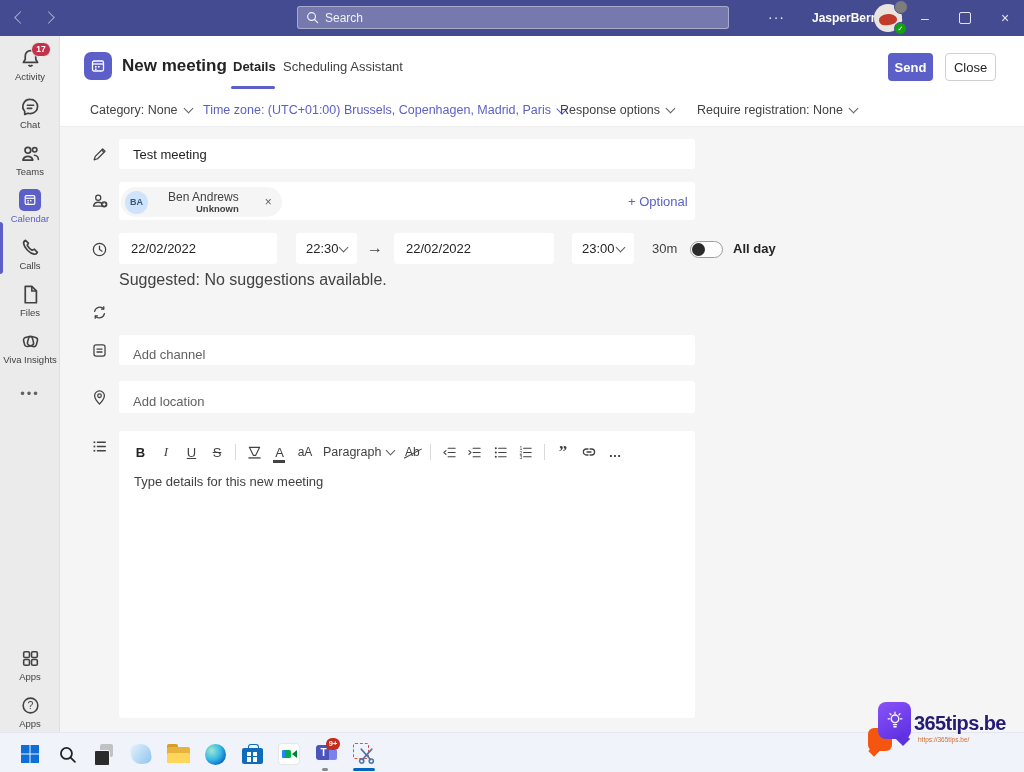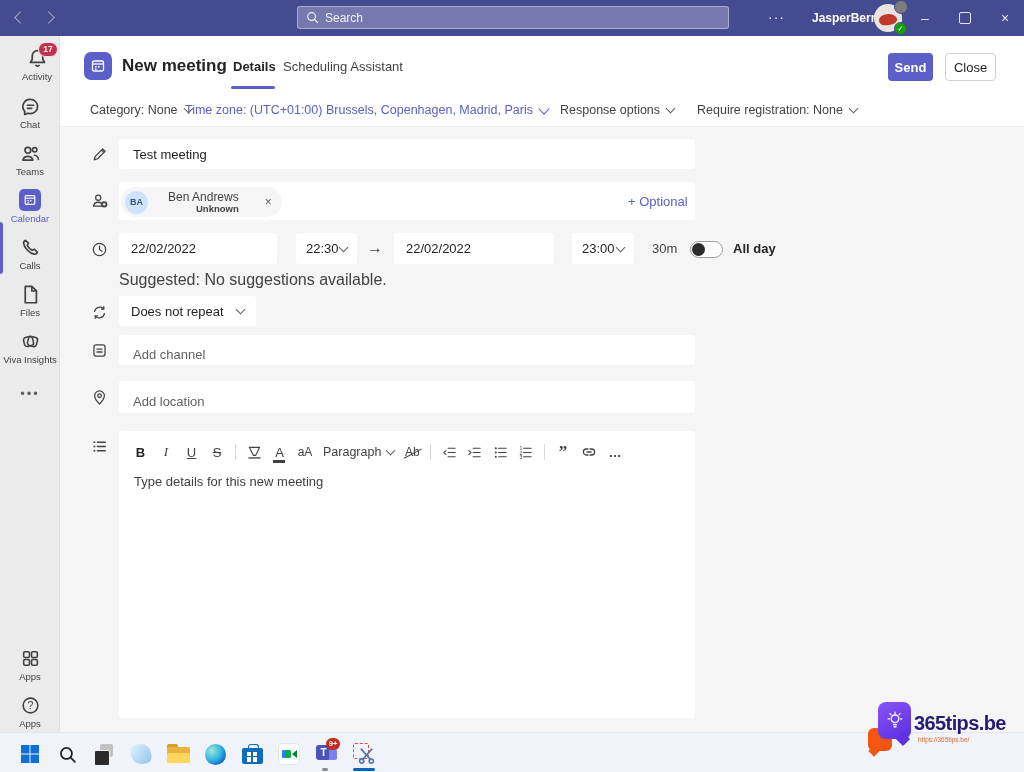--- a/index.html
+++ b/index.html
@@ -102,21 +102,21 @@
     <div class="win-btn" style="left:908px;">–</div>
     <div class="win-btn" style="left:948px;">
         <span style="display:block;width:10px;height:10px;border:1.3px solid rgba(255,255,255,.85);border-radius:2px;"></span>
       </div>
     <div class="win-btn" style="left:988px;">×</div>
   </div>
 
   <div class="rail">
     <div class="rail-active-bar"></div>
 
-    <div class="rail-item" style="top:12px;padding-left:7px;">
+    <div class="rail-item" style="top:12px;">
       <span class="ric">
         <svg width="21" height="21" viewBox="0 0 16 16">
             <path d="M8 2a4 4 0 0 1 4 4v2.6l1.4 2.4H2.6L4 8.6V6a4 4 0 0 1 4-4z" fill="none" stroke="currentColor" stroke-width="1.3" stroke-linejoin="round"></path>
             <path d="M6.6 12.9a1.5 1.5 0 0 0 2.8 0" fill="none" stroke="currentColor" stroke-width="1.3"></path>
           </svg>
         <span class="rail-badge">17</span>
       </span>
       <span class="rail-label">Activity</span>
     </div>
 
@@ -228,21 +228,21 @@
     <div class="tab" style="left:223px;">Scheduling Assistant</div>
     <div class="btn primary" style="left:828px;width:45px;">Send</div>
     <div class="btn secondary" style="left:885px;width:51px;">Close</div>
   </div>
 
   <div class="options-bar">
     <div class="opt" style="left:30px;">
       <span>Category: None</span>
         <span class="chev"></span>
     </div>
-    <div class="opt link" style="left:125px;">
+    <div class="opt link" style="left:143px;">
       <span>Time zone: (UTC+01:00) Brussels, Copenhagen, Madrid, Paris</span>
         <span class="chev p"></span>
     </div>
     <div class="opt" style="left:500px;align-items:center;">
       <span>Response options</span>
         <span class="chev"></span>
     </div>
     <div class="opt" style="left:637px;">
       <span>Require registration: None</span>
         <span class="chev"></span>
@@ -308,24 +308,20 @@
   <div class="abs" style="left:119px;top:271px;font-size:16px;color:#424242;">Suggested: No suggestions available.</div>
 
   <span class="row-ic" style="top:304px;">
     <svg width="17" height="17" viewBox="0 0 16 16">
         <path d="M3.4 7A5 5 0 0 1 12 4.6" fill="none" stroke="currentColor" stroke-width="1.2" stroke-linecap="round"></path>
         <path d="M12 2.2v2.6H9.4" fill="none" stroke="currentColor" stroke-width="1.2" stroke-linejoin="round"></path>
         <path d="M12.6 9A5 5 0 0 1 4 11.4" fill="none" stroke="currentColor" stroke-width="1.2" stroke-linecap="round"></path>
         <path d="M4 13.8v-2.6h2.6" fill="none" stroke="currentColor" stroke-width="1.2" stroke-linejoin="round"></path>
       </svg>
   </span>
-  <div class="wbox" style="left:119px;top:296px;width:137px;height:30px;padding:0 12px;justify-content:space-between;">
-    <span>Does not repeat</span>
-      <span class="chev"></span>
-  </div>
 
   <span class="row-ic" style="top:342px;">
     <svg width="17" height="17" viewBox="0 0 16 16">
         <rect x="2.8" y="2.8" width="10.4" height="10.4" rx="2" fill="none" stroke="currentColor" stroke-width="1.2"></rect>
         <line x1="5.6" y1="6.6" x2="10.4" y2="6.6" stroke="currentColor" stroke-width="1.2" stroke-linecap="round"></line>
         <line x1="5.6" y1="9.4" x2="10.4" y2="9.4" stroke="currentColor" stroke-width="1.2" stroke-linecap="round"></line>
       </svg>
   </span>
   <div class="wbox" style="left:119px;top:335px;width:576px;height:30px;padding:0 14px;">
     <span class="ph">Add channel</span>

